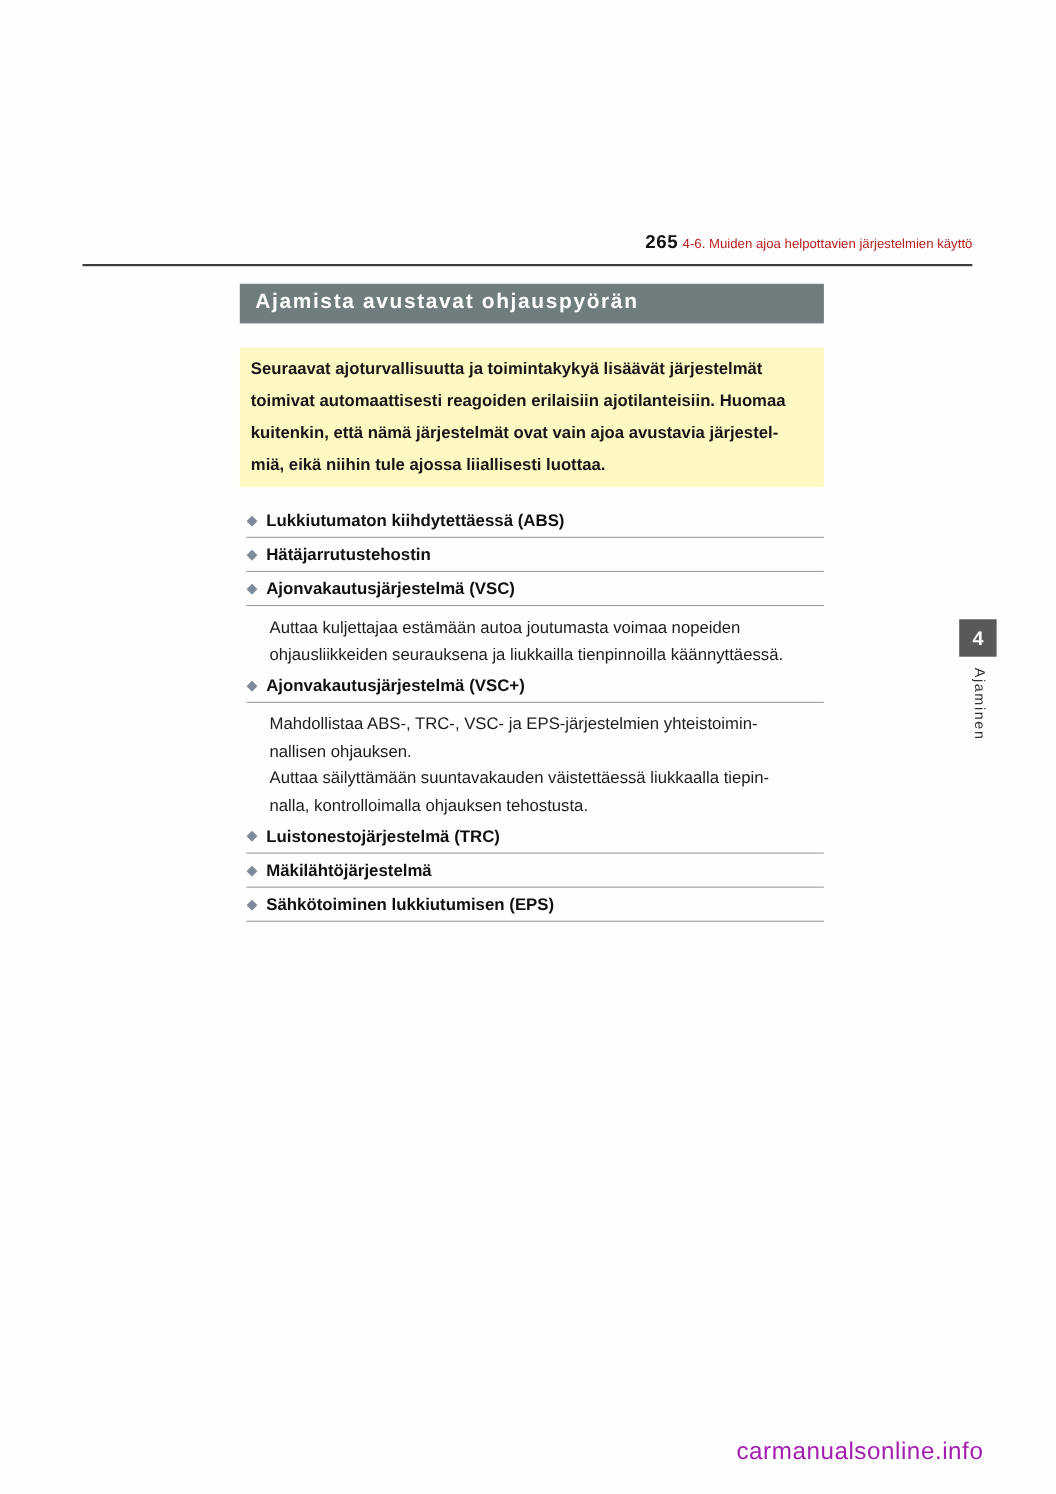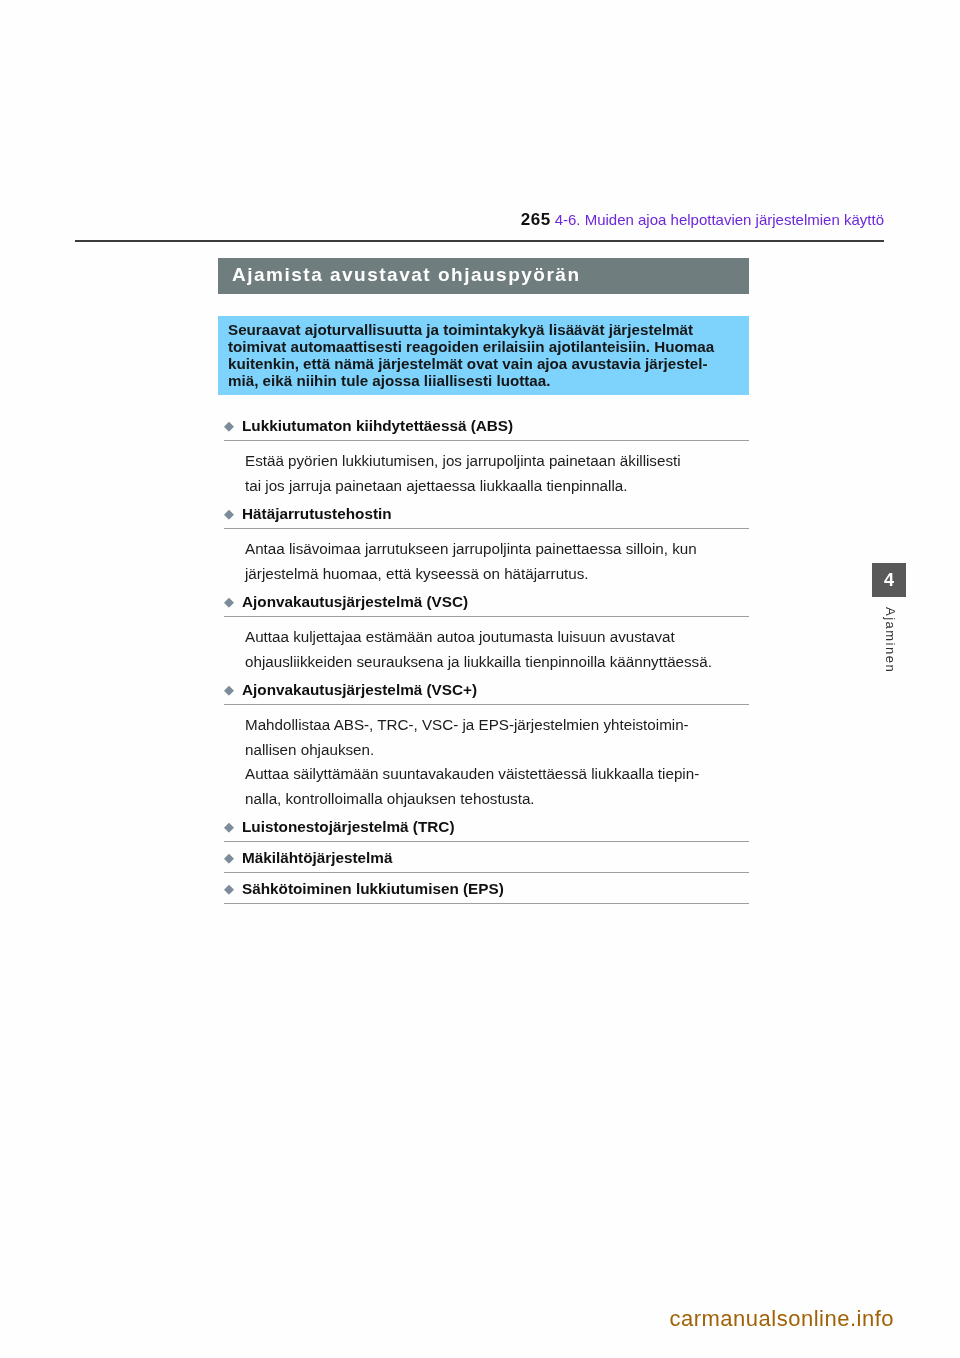--- a/index.html
+++ b/index.html
@@ -13,39 +13,39 @@
   }
   .page { position: absolute; inset: 0; background: #fefefe; padding-left: 11px; }
 
   
   .page-header {
     position: absolute; top: 210px; right: 76px;
     display: flex; align-items: baseline; gap: 4px;
     white-space: nowrap;
   }
   .page-number { font-size: 17px; font-weight: bold; color: #111; letter-spacing: 0.5px; }
-  .page-header-text { font-size: 15px; color: #6d28d9; }
+  .page-header-text { font-size: 12px; color: #b91c1c; }
   .header-rule {
     position: absolute; top: 240px; left: 75px; right: 76px;
     border: 0; border-top: 2px solid #3c3c3c; height: 0; margin: 0;
   }
 
   
   .content { position: absolute; left: 218px; top: 258px; width: 531px; }
 
   .title-bar {
     background: #6f7d7e; color: #ffffff;
     font-weight: bold; font-size: 19px; letter-spacing: 1.5px;
     padding: 6px 14px 8px 14px;
   }
 
   .intro-box {
     margin-top: 22px;
-    background: #7dd3fc;
-    font-weight: bold; font-size: 15.2px; line-height: 17px;
+    background: #fef9c3;
+    font-weight: bold; font-size: 15.2px; line-height: 29px;
     padding: 5px 12px 6px 10px;
     white-space: pre-line;
     color: #161616;
   }
 
   .sections { margin-top: 22px; }
   .section { margin-bottom: 7px; }
   .section-heading {
     display: flex; align-items: baseline; gap: 8px;
     margin-left: 6px;
@@ -71,21 +71,21 @@
   }
   .chapter-label {
     position: absolute; top: 607px; right: 62px;
     writing-mode: vertical-rl;
     font-size: 13px; color: #303030; letter-spacing: 1.5px;
   }
 
   
   .watermark {
     position: absolute; right: 66px; bottom: 26px;
-    font-size: 22px; color: #a16207; letter-spacing: 0.5px;
+    font-size: 22px; color: #a21caf; letter-spacing: 0.5px;
   }
 </style>
 </head>
 <body>
 
 <div class="page">
 
   <div class="page-header">
     <span class="page-number">265</span>
     <span class="page-header-text">4-6. Muiden ajoa helpottavien järjestelmien käyttö</span>
@@ -101,39 +101,35 @@
 kuitenkin, että nämä järjestelmät ovat vain ajoa avustavia järjestel-
 miä, eikä niihin tule ajossa liiallisesti luottaa.</div>
 
     <div class="sections">
 
       <div class="section">
         <div class="section-heading">
           <span class="diamond">◆</span>
           <span class="heading-text">Lukkiutumaton kiihdytettäessä (ABS)</span>
         </div>
-        <p class="section-body">Estää pyörien lukkiutumisen, jos jarrupoljinta painetaan äkillisesti
-tai jos jarruja painetaan ajettaessa liukkaalla tienpinnalla.</p>
       </div>
 
       <div class="section">
         <div class="section-heading">
           <span class="diamond">◆</span>
           <span class="heading-text">Hätäjarrutustehostin</span>
         </div>
-        <p class="section-body">Antaa lisävoimaa jarrutukseen jarrupoljinta painettaessa silloin, kun
-järjestelmä huomaa, että kyseessä on hätäjarrutus.</p>
       </div>
 
       <div class="section">
         <div class="section-heading">
           <span class="diamond">◆</span>
           <span class="heading-text">Ajonvakautusjärjestelmä (VSC)</span>
         </div>
-        <p class="section-body">Auttaa kuljettajaa estämään autoa joutumasta luisuun avustavat
+        <p class="section-body">Auttaa kuljettajaa estämään autoa joutumasta voimaa nopeiden
 ohjausliikkeiden seurauksena ja liukkailla tienpinnoilla käännyttäessä.</p>
       </div>
 
       <div class="section">
         <div class="section-heading">
           <span class="diamond">◆</span>
           <span class="heading-text">Ajonvakautusjärjestelmä (VSC+)</span>
         </div>
         <p class="section-body">Mahdollistaa ABS-, TRC-, VSC- ja EPS-järjestelmien yhteistoimin-
 nallisen ohjauksen.

